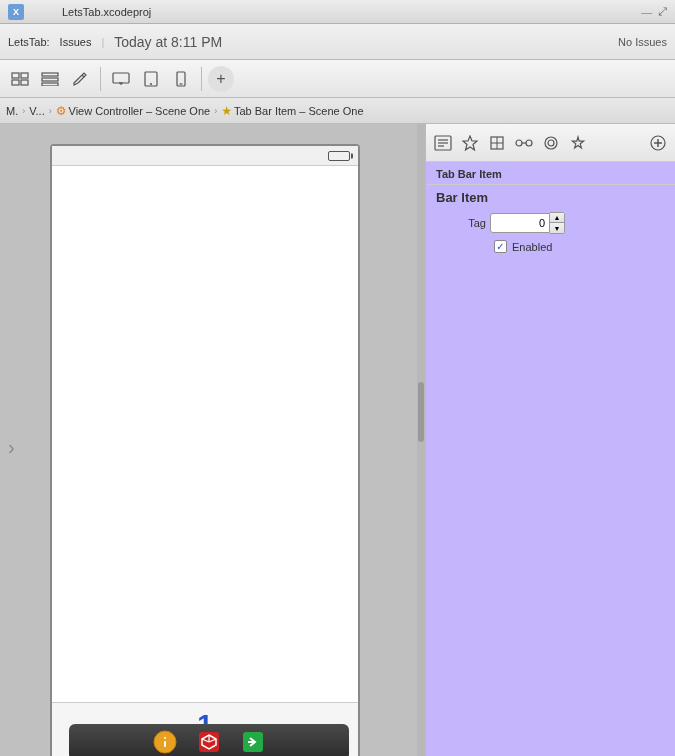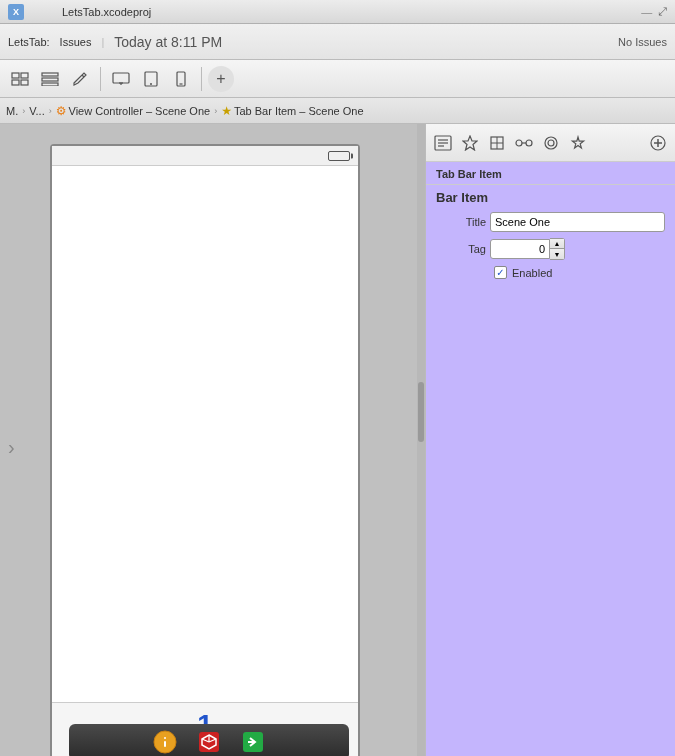--- a/index.html
+++ b/index.html
@@ -578,24 +578,20 @@
         </svg>
       </div>
     </div>
 
     <div class="inspector-content">
 
       <div class="inspector-section-title">Tab Bar Item</div>
 
       <div class="inspector-subsection-title">Bar Item</div>
 
-      <div class="inspector-row">
-        <span class="inspector-label">Title</span>
-        <input class="inspector-input" type="text" value="Scene One" style="">
-      </div>
 
 
       <div class="inspector-row">
         <span class="inspector-label">Tag</span>
         <div class="inspector-stepper">
           <input class="stepper-input" type="text" value="0" style="">
           <div class="stepper-btns">
             <button class="stepper-btn">▲</button>
             <button class="stepper-btn">▼</button>
           </div>

